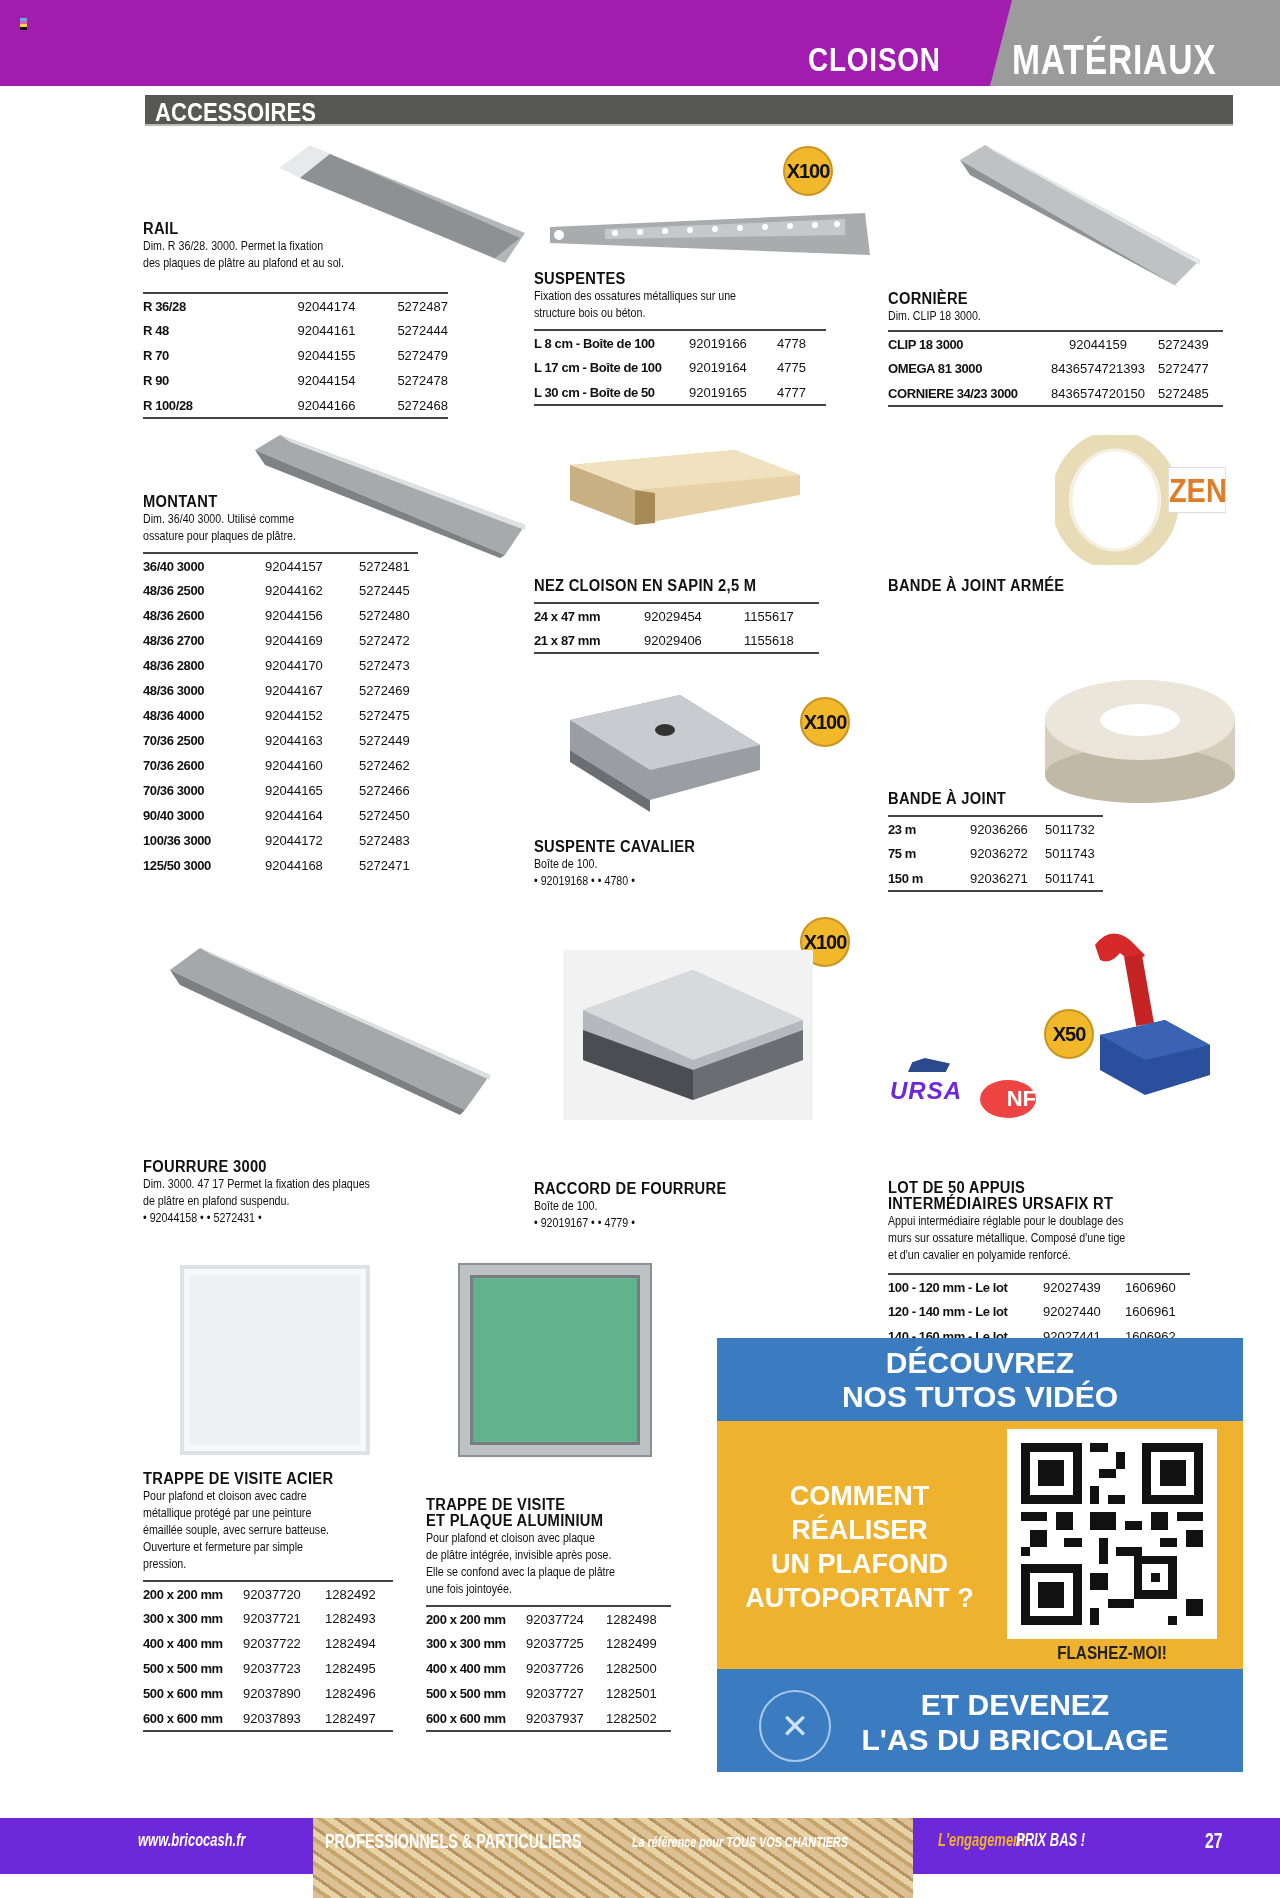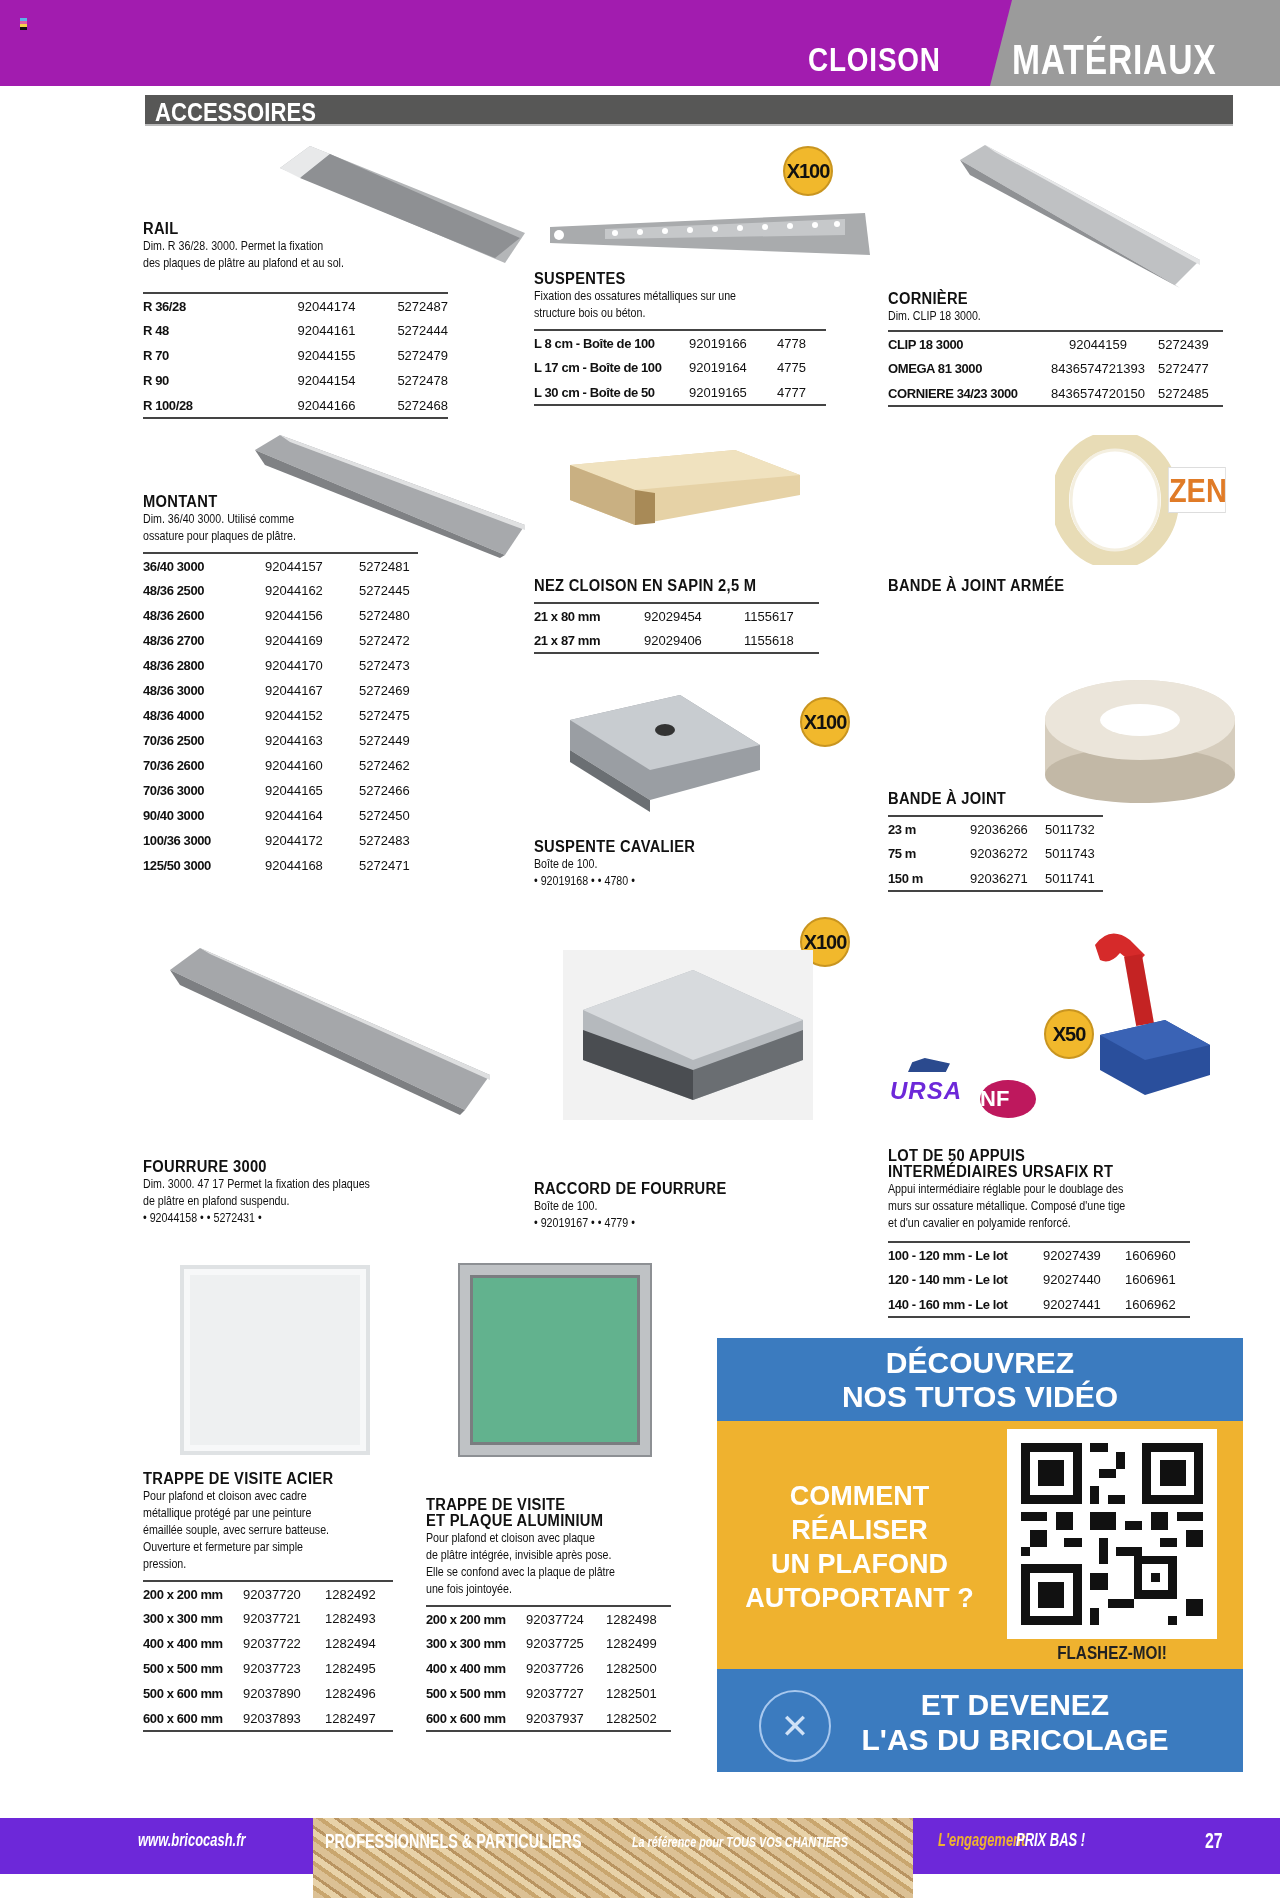--- a/index.html
+++ b/index.html
@@ -235,21 +235,21 @@
   <polygon points="5,20 170,5 235,30 235,50 70,80 5,55" fill="#e6d2a6"></polygon>
   <polygon points="5,20 70,45 235,30 170,5" fill="#f0e2bf"></polygon>
   <polygon points="5,20 70,45 70,80 5,55" fill="#c9b082"></polygon>
   <polygon points="70,45 90,48 90,78 70,80" fill="#a88a57"></polygon>
 </svg>
 <div class="abs" style="left:534px;top:577px">
   <div class="ptitle">NEZ CLOISON EN SAPIN 2,5 M</div>
   <table class="ref" style="width:285px;margin-top:8px">
     <tbody>
         <tr>
-          <td style="width:110px">21 x 80 mm</td>
+          <td style="width:110px">24 x 47 mm</td>
           <td class="num" style="width:100px">92029454</td>
           <td class="num">1155617</td>
         </tr>
     <tr>
           <td>21 x 87 mm</td>
           <td class="num">92029406</td>
           <td class="num">1155618</td>
         </tr>
   </tbody>
     </table>
@@ -336,22 +336,22 @@
 
 <svg class="img" style="left:1075px;top:925px" width="160" height="175">
   <path d="M20,20 Q35,0 55,15 L70,30 L60,40 L45,28 Q35,40 25,35 Z" fill="#d62a2a"></path>
   <rect x="55" y="30" width="18" height="70" fill="#c42323" transform="rotate(-10 64 65)"></rect>
   <polygon points="25,110 90,95 135,120 135,150 70,170 25,145" fill="#2a4f9c"></polygon>
   <polygon points="25,110 90,95 135,120 70,135" fill="#3a63b5"></polygon>
 </svg>
 <div class="abs badge" style="left:1044px;top:1009px">X50</div>
 <div class="abs" style="left:890px;top:1077px;font:bold italic 24px 'Liberation Sans',sans-serif;color:#6d28d9;letter-spacing:1px">URSA</div>
 <div class="abs" style="left:908px;top:1058px;width:42px;height:14px;background:#2b4a8e;clip-path:polygon(0 100%,10% 30%,40% 0,70% 20%,100% 40%,90% 100%)"></div>
-<div class="abs" style="left:980px;top:1080px;width:56px;height:38px;border-radius:50%;background:#be185d;color:#fff;font:bold 22px 'Liberation Sans',sans-serif;text-align:left;line-height:38px">NF</div>
-<div class="abs" style="left:888px;top:1148px">
+<div class="abs" style="left:980px;top:1080px;width:56px;height:38px;border-radius:50%;background:#ef4444;color:#fff;font:bold 22px 'Liberation Sans',sans-serif;text-align:right;line-height:38px">NF</div>
+<div class="abs" style="left:888px;top:1180px">
   <div class="ptitle" style="line-height:16px">LOT DE 50 APPUIS</div>
   <div class="ptitle" style="line-height:16px">INTERMÉDIAIRES URSAFIX RT</div>
   <div class="pdesc">Appui intermédiaire réglable pour le doublage des</div>
   <div class="pdesc">murs sur ossature métallique. Composé d'une tige</div>
   <div class="pdesc">et d'un cavalier en polyamide renforcé.</div>
   <table class="ref" style="width:302px;margin-top:10px">
     <tbody>
         <tr>
           <td style="width:155px">100 - 120 mm - Le lot</td>
           <td class="num" style="width:82px">92027439</td>

